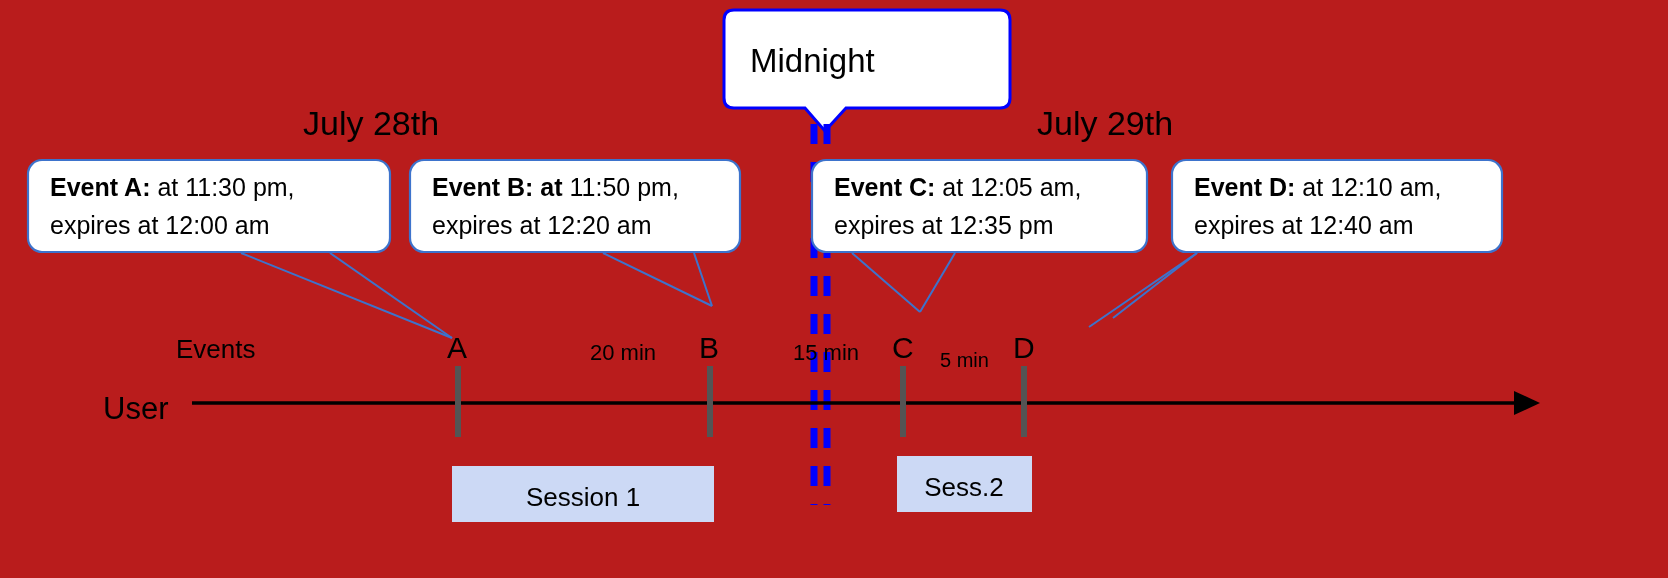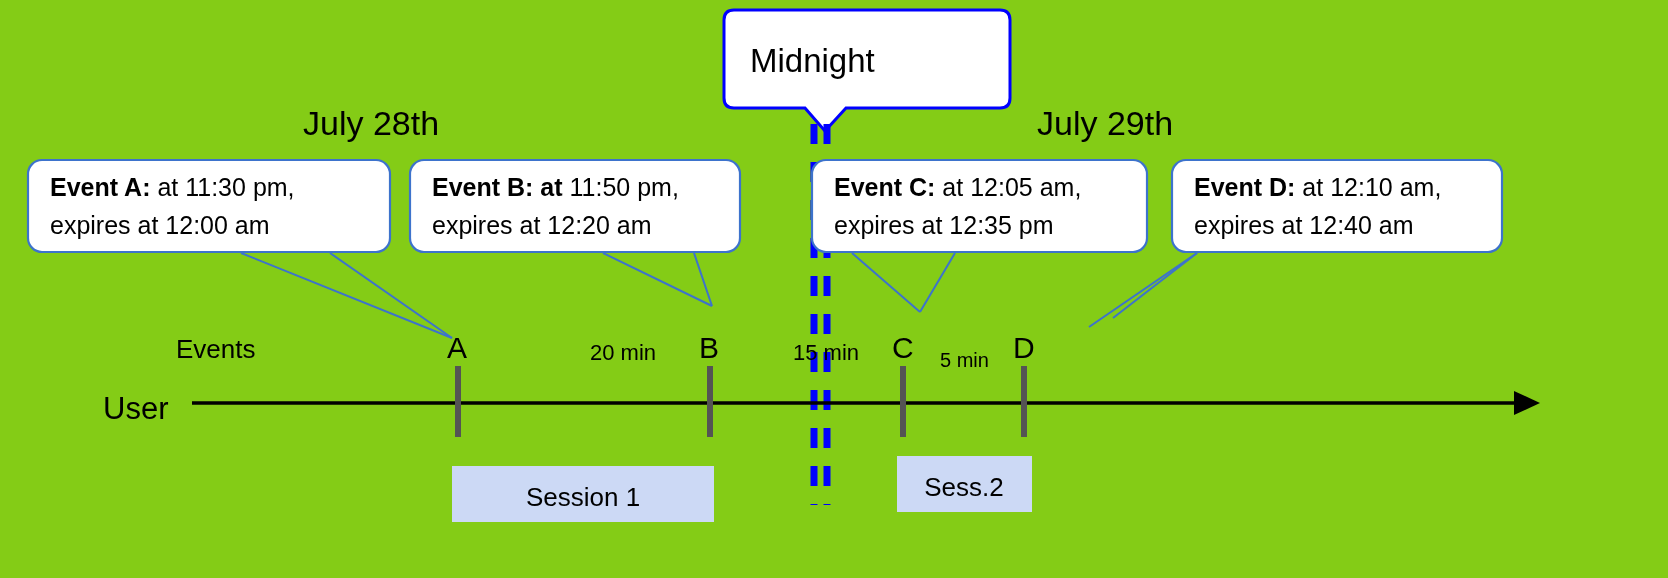--- a/index.html
+++ b/index.html
@@ -7,21 +7,21 @@
     padding: 0;
     background: #ffffff;
   }
   body {
     font-family: "Liberation Sans", sans-serif;
   }
   #stage {
     position: relative;
     width: 1668px;
     height: 578px;
-    background: #84cc16;
+    background: #b91c1c;
     overflow: hidden;
   }
   #diagram-svg {
     position: absolute;
     top: 0;
     left: 0;
     width: 1668px;
     height: 578px;
   }
   .callout-text {

